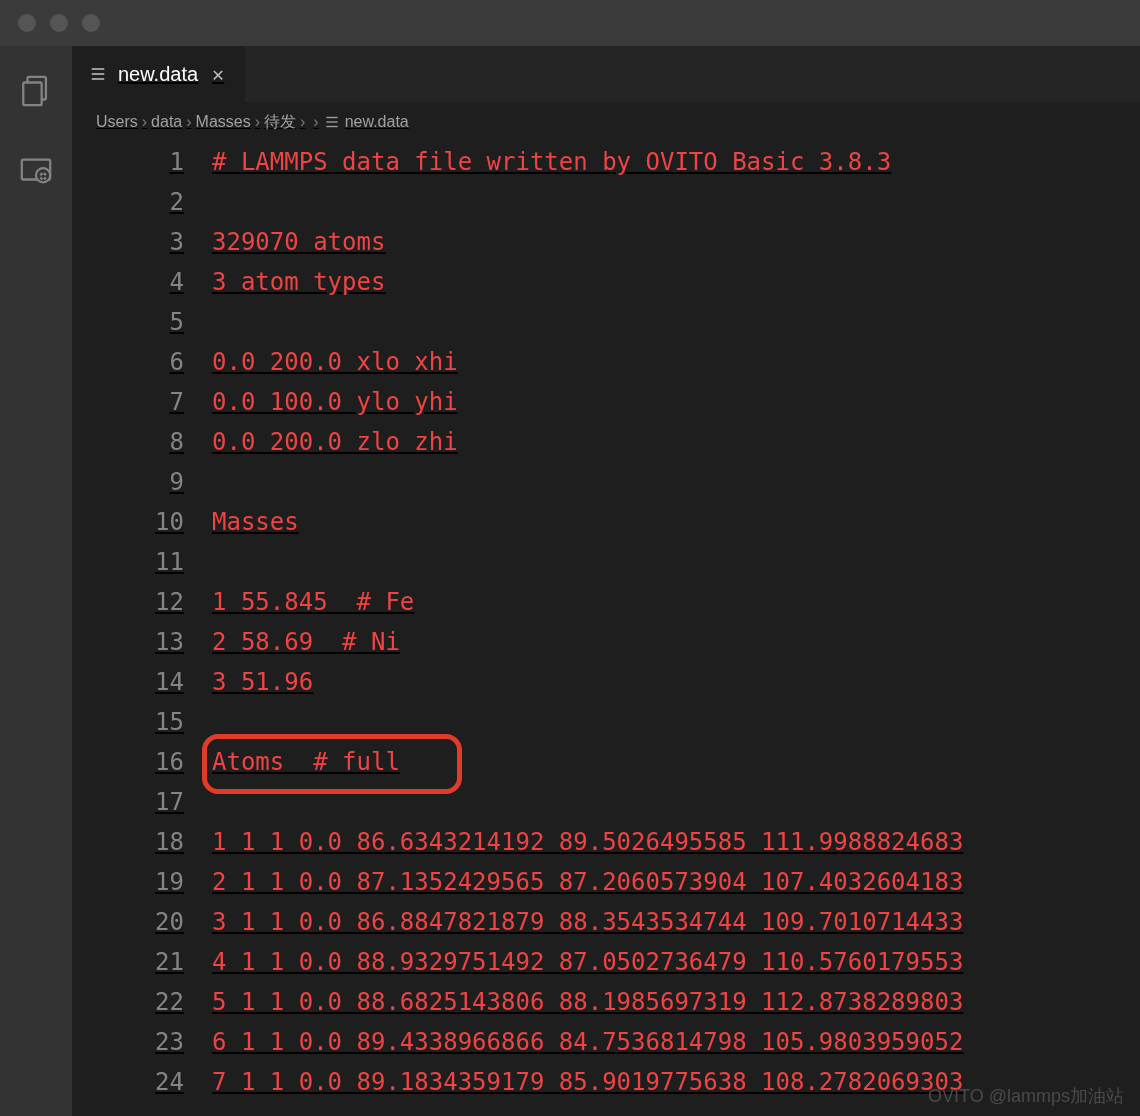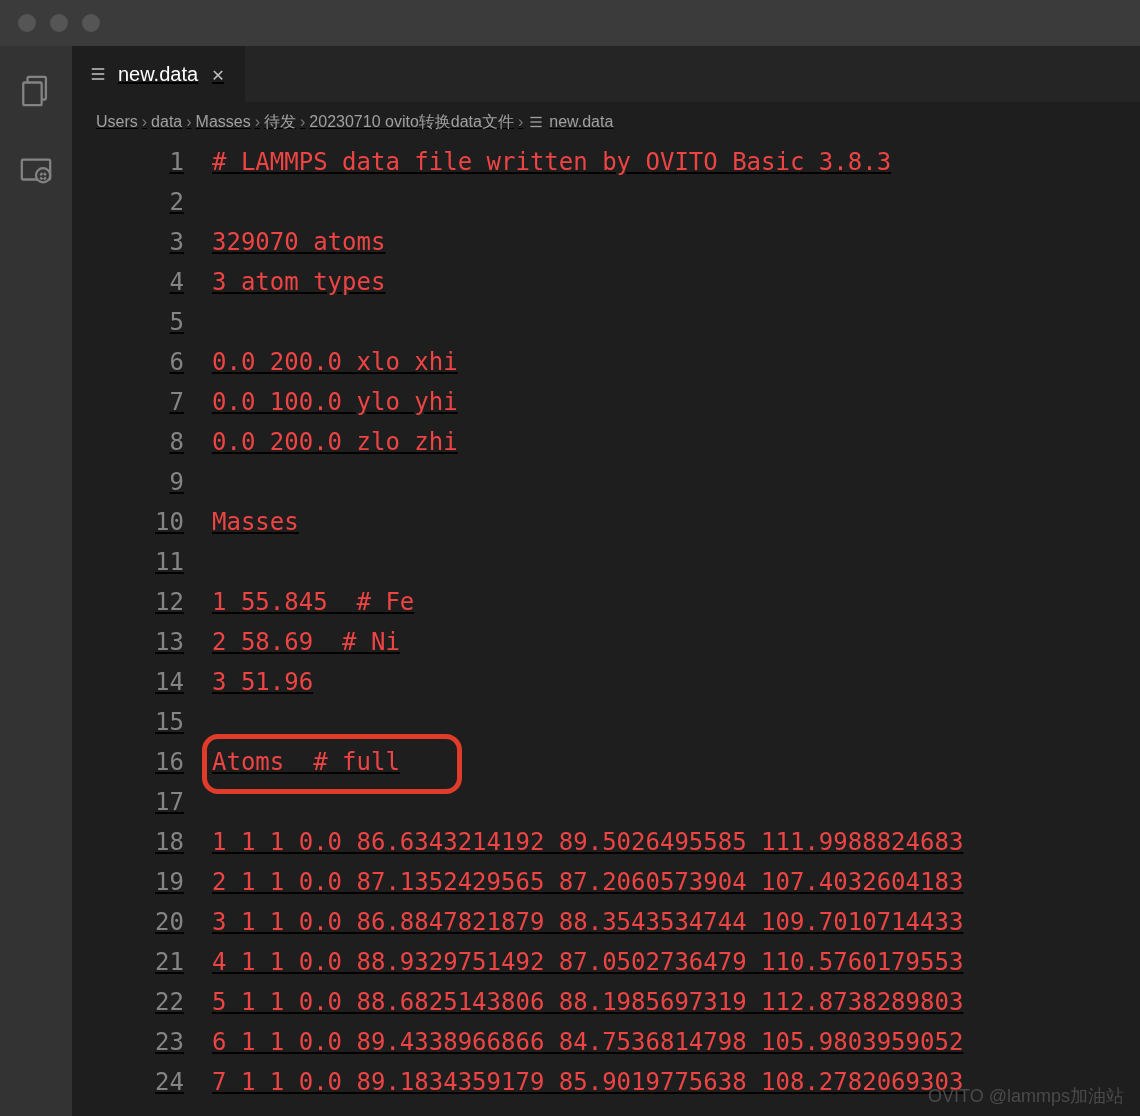--- a/index.html
+++ b/index.html
@@ -143,21 +143,20 @@
 
     <div class="breadcrumbs">
       <span class="crumb">Users</span>
       <span class="sep">›</span>
       <span class="crumb">data</span>
       <span class="sep">›</span>
       <span class="crumb">Masses</span>
       <span class="sep">›</span>
       <span class="crumb">待发</span>
       <span class="sep">›</span>
-      <span class="crumb">20230710 ovito转换data文件</span>
       <span class="sep">›</span>
       <span class="ico">
         <svg viewBox="0 0 16 16" fill="none" stroke="#a0a0a0" stroke-width="1.2">
           <line x1="3" y1="4" x2="13" y2="4"></line>
           <line x1="3" y1="8" x2="13" y2="8"></line>
           <line x1="3" y1="12" x2="13" y2="12"></line>
         </svg>
       </span>
       <span class="crumb">new.data</span>
     </div>

